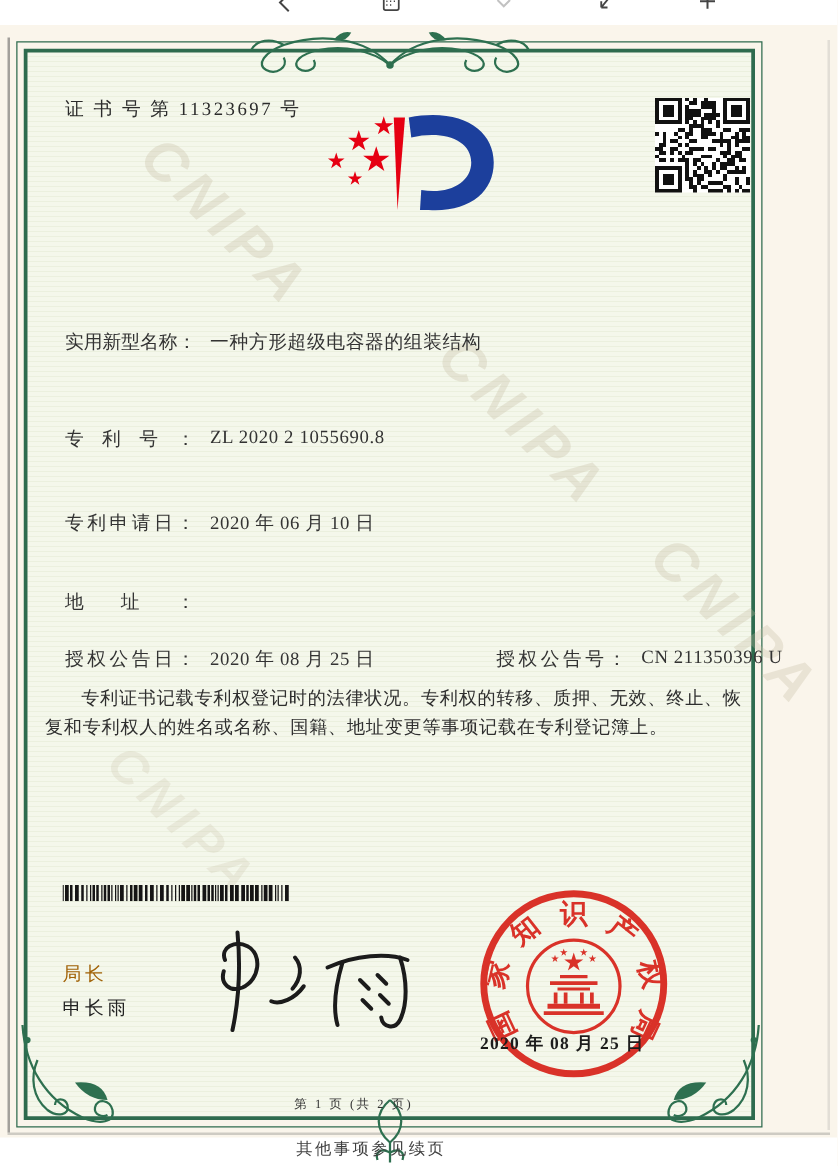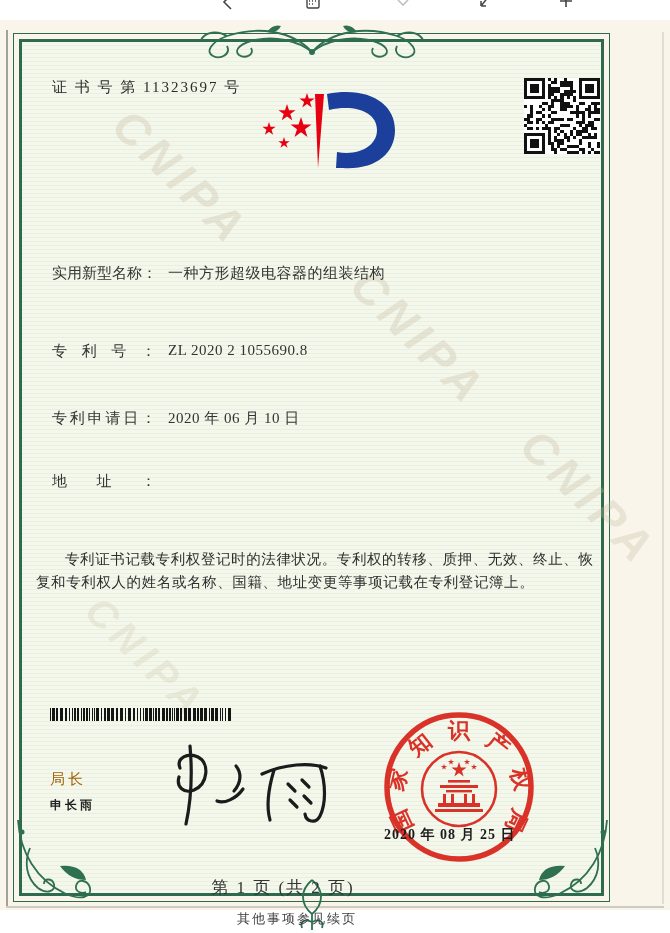--- a/index.html
+++ b/index.html
@@ -27,28 +27,28 @@
   .field{position:absolute;left:52px;font-size:15px;color:#333;z-index:2;white-space:nowrap;}
   .lbl{display:inline-block;width:104px;text-align:justify;text-align-last:justify;vertical-align:top;}
   .val{display:inline-block;margin-left:12px;letter-spacing:0.5px;vertical-align:top;}
   .val2{display:block;letter-spacing:0.5px;}
   .field2{position:absolute;left:345px;top:0;}
   .paras{position:absolute;left:36px;top:528px;width:566px;font-size:14.5px;line-height:22.5px;
          letter-spacing:0.6px;color:#2e2e2e;z-index:2;}
   .paras p{margin:0;text-indent:2em;}
   .barcode{position:absolute;left:50px;top:688px;width:182px;height:13px;z-index:2;}
   .signer-title{position:absolute;left:50px;top:750px;font-size:15px;font-weight:normal;letter-spacing:3px;color:#a16207;z-index:2;}
-  .signer-name{position:absolute;left:50px;top:777px;font-size:12px;font-weight:bold;letter-spacing:3px;color:#222;z-index:2;}
+  .signer-name{position:absolute;left:50px;top:777px;font-size:15px;font-weight:normal;letter-spacing:3px;color:#222;z-index:2;}
   .signature{position:absolute;left:150px;top:722px;width:195px;height:90px;z-index:3;}
   .seal{position:absolute;left:379px;top:687px;width:160px;height:160px;z-index:2;opacity:.93;}
   .seal-ring-text text{font-size:22px;font-weight:bold;fill:#d8241b;text-anchor:middle;
       font-family:"Liberation Serif","DejaVu Serif",serif;}
   .seal-date{position:absolute;left:384px;top:806px;width:160px;font-size:14px;font-weight:bold;
       letter-spacing:1px;color:#1c1c1c;z-index:4;white-space:nowrap;}
-  .footer-page{position:absolute;left:183px;top:856px;width:200px;text-align:center;font-size:17px;
+  .footer-page{position:absolute;left:183px;top:856px;width:200px;text-align:center;font-size:10px;
       letter-spacing:2px;color:#333;z-index:2;}
   .below-note{position:absolute;left:237px;top:910px;font-size:13px;letter-spacing:2px;color:#3f3f3f;z-index:2;}
   .orn{position:absolute;z-index:2;}
 </style>
 </head>
 <body>
 
 <div class="stage">
 
   <svg width="0" height="0" style="position:absolute" aria-hidden="true">
@@ -372,20 +372,26 @@
     </div>
     <div class="field" style="top:322px">
       <span class="lbl">专利号：</span><span class="val">ZL 2020 2 1055690.8</span>
     </div>
     <div class="field" style="top:389px">
       <span class="lbl">专利申请日：</span><span class="val">2020 年 06 月 10 日</span>
     </div>
     <div class="field" style="top:452px">
       <span class="lbl">地址：</span>
     </div>
+    <div class="field" style="top:498px">
+      <span class="lbl">授权公告日：</span><span class="val">2020 年 08 月 25 日</span>
+      <span class="field2">
+        <span class="lbl">授权公告号：</span><span class="val">CN 211350396 U</span>
+      </span>
+    </div>
 
     <div class="paras">
       <p>专利证书记载专利权登记时的法律状况。专利权的转移、质押、无效、终止、恢复和专利权人的姓名或名称、国籍、地址变更等事项记载在专利登记簿上。</p>
     </div>
 
     <svg class="barcode" id="barcode" viewBox="0 0 182 13" preserveAspectRatio="none">
         <rect x="0" y="0" width="1" height="13" fill="#151515"></rect>
         <rect x="2" y="0" width="3" height="13" fill="#151515"></rect>
         <rect x="6" y="0" width="2" height="13" fill="#151515"></rect>
         <rect x="10" y="0" width="3" height="13" fill="#151515"></rect>

